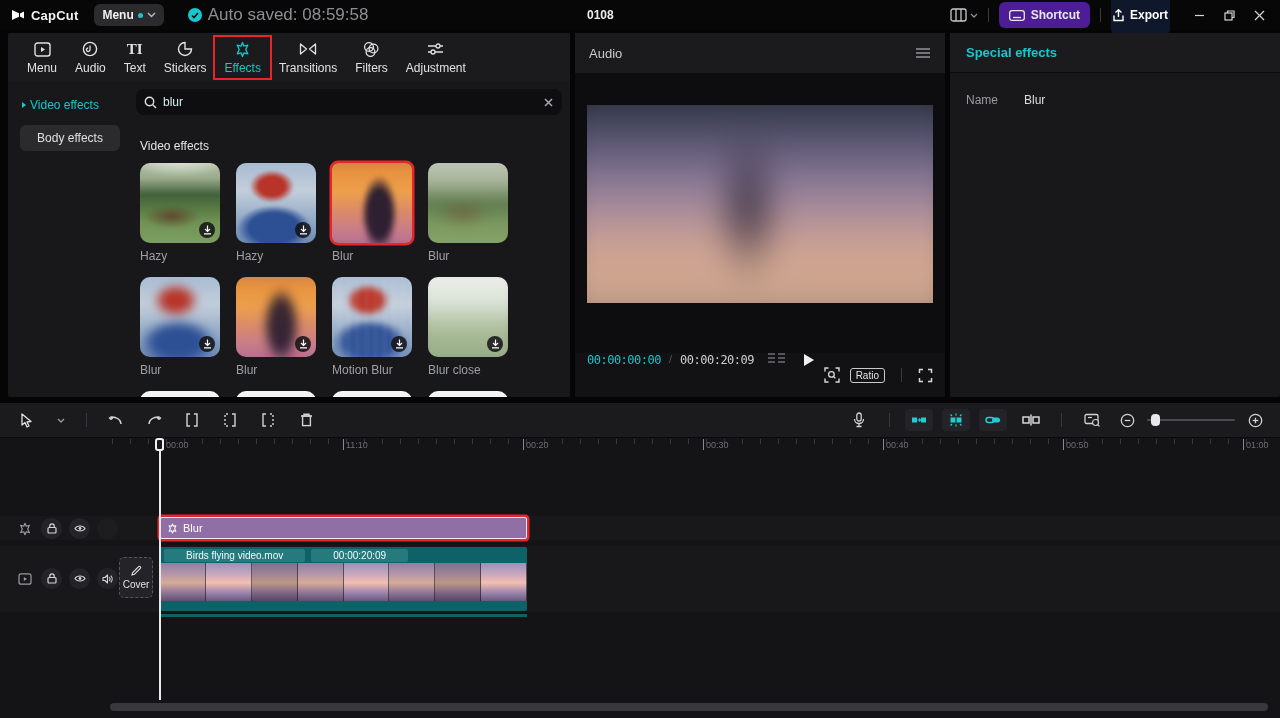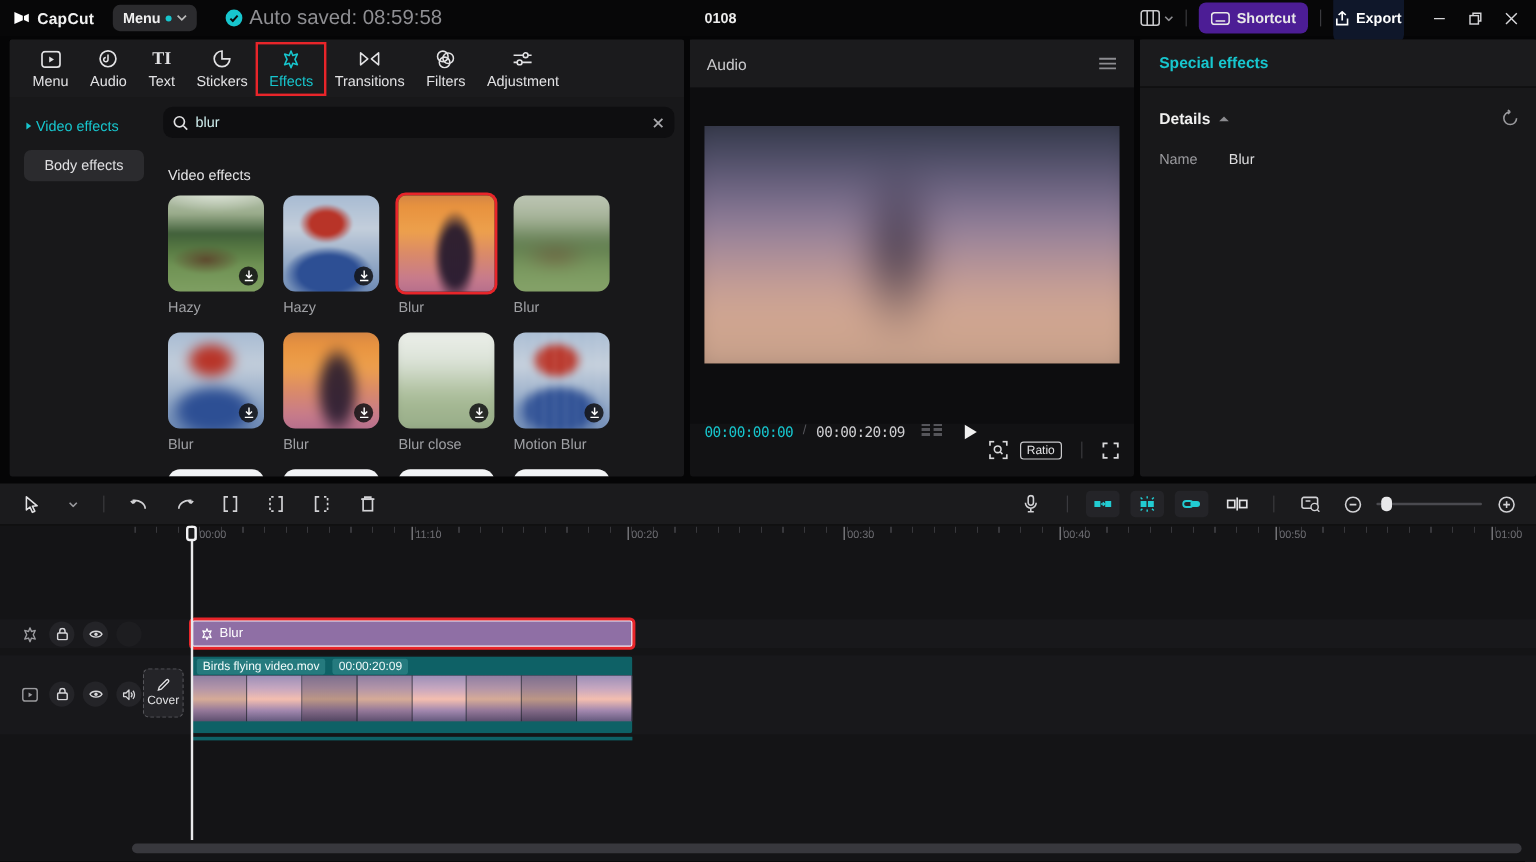--- a/index.html
+++ b/index.html
@@ -189,21 +189,21 @@
   .cover-btn .lbl { font-size:10px; color:#e2e2e4; }
 
   .fx-clip { position:absolute; left:160px; top:79px; width:367px; height:22px; background:#8f6fa5;
     border:1px solid #efe9f3; border-radius:2px; box-shadow:0 0 0 2.5px #e8252a;
     display:flex; align-items:center; gap:5px; padding:0 6px; cursor:pointer; }
   .fx-clip .lbl { font-size:11px; color:#fff; }
 
   .video-clip { position:absolute; left:160px; top:109px; width:367px; height:64px; border-radius:2px;
     overflow:hidden; cursor:pointer; }
   .vc-header { height:16px; background:#0e6166; display:flex; align-items:center; gap:6px; padding:0 4px; }
-  .vc-pill { background:#257a7e; border-radius:2px; font-size:10px; color:#f2fbfb; padding:1px 5px; white-space:nowrap; }
+  .vc-pill { background:#257a7e; border-radius:2px; font-size:10px; color:#f2fbfb; padding:1px 22px; white-space:nowrap; }
   .vc-strip { height:38px; display:flex; background:#6a5a78; }
   .frame { flex:1; border-right:1px solid rgba(10,20,25,.55); background:
       linear-gradient(180deg,#8f7fa3 0%,#b395a8 28%,#d6ab97 52%,#96799a 76%,#5e5070 100%); }
   .frame.alt { filter:brightness(1.12) hue-rotate(-8deg); }
   .frame.dark { filter:brightness(.88); }
   .vc-footer { height:10px; background:#0e6166; }
   .vc-underline { position:absolute; left:160px; top:176px; width:367px; height:3px; background:#0e6166; }
 
   .playhead-line { position:absolute; left:159px; top:0; width:1.5px; height:262px; background:#e9e9eb; }
   .playhead-cap { position:absolute; left:155px; top:0; width:9px; height:13px; border:2px solid #f2f2f4;
@@ -439,42 +439,42 @@
               <span class="dl-badge">
                 <svg width="9" height="10" viewBox="0 0 9 10">
                     <path d="M4.5 0.5 L4.5 6 M2 4 L4.5 6.5 L7 4" stroke="#fff" stroke-width="1.2" fill="none"></path>
                     <line x1="1" y1="8.8" x2="8" y2="8.8" stroke="#fff" stroke-width="1.2"></line>
                   </svg>
               </span>
             </div>
             <span class="cell-label">Blur</span>
           </div>
           <div class="cell">
-            <div class="thumb st-field">
+            <div class="thumb st-motion">
                 <div class="img"></div>
               <span class="dl-badge">
                 <svg width="9" height="10" viewBox="0 0 9 10">
                     <path d="M4.5 0.5 L4.5 6 M2 4 L4.5 6.5 L7 4" stroke="#fff" stroke-width="1.2" fill="none"></path>
                     <line x1="1" y1="8.8" x2="8" y2="8.8" stroke="#fff" stroke-width="1.2"></line>
                   </svg>
               </span>
             </div>
-            <span class="cell-label">Blur close</span>
+            <span class="cell-label">Motion Blur</span>
           </div>
           <div class="cell">
-            <div class="thumb st-motion">
+            <div class="thumb st-field">
                 <div class="img"></div>
               <span class="dl-badge">
                 <svg width="9" height="10" viewBox="0 0 9 10">
                     <path d="M4.5 0.5 L4.5 6 M2 4 L4.5 6.5 L7 4" stroke="#fff" stroke-width="1.2" fill="none"></path>
                     <line x1="1" y1="8.8" x2="8" y2="8.8" stroke="#fff" stroke-width="1.2"></line>
                   </svg>
               </span>
             </div>
-            <span class="cell-label">Motion Blur</span>
+            <span class="cell-label">Blur close</span>
           </div>
           <div class="cell">
               <div class="thumb st-light">
                 <div class="img"></div>
               </div>
             </div>
           <div class="cell">
               <div class="thumb st-light">
                 <div class="img"></div>
               </div>
@@ -533,29 +533,20 @@
           <path d="M5 1.5 L1.5 1.5 L1.5 5 M10 1.5 L13.5 1.5 L13.5 5 M13.5 10 L13.5 13.5 L10 13.5 M5 13.5 L1.5 13.5 L1.5 10" stroke="#d9d9db" fill="none" stroke-width="1.5"></path>
         </svg>
       </span>
     </div>
   </div>
 
   <div class="panel right-panel">
     <div class="insp-header">
       <span class="insp-title">Special effects</span>
     </div>
-    <div class="details-row">
-      <span class="details-title">Details</span>
-      <span class="caret-up"></span>
-      <span class="reset-icon">
-        <svg width="15" height="15" viewBox="0 0 15 15">
-            <path d="M12.8 7.5 A5.3 5.3 0 1 1 7.5 2.2 M7.5 2.2 L5.6 0.6 M7.5 2.2 L5.6 4" stroke="#9b9b9f" fill="none" stroke-width="1.3"></path>
-          </svg>
-      </span>
-    </div>
     <div class="field-row">
       <span class="field-label">Name</span>
       <span class="field-value">Blur</span>
     </div>
   </div>
 
   <div class="timeline">
     <div class="tl-toolbar">
       <div class="tl-left">
         <span class="tool">

